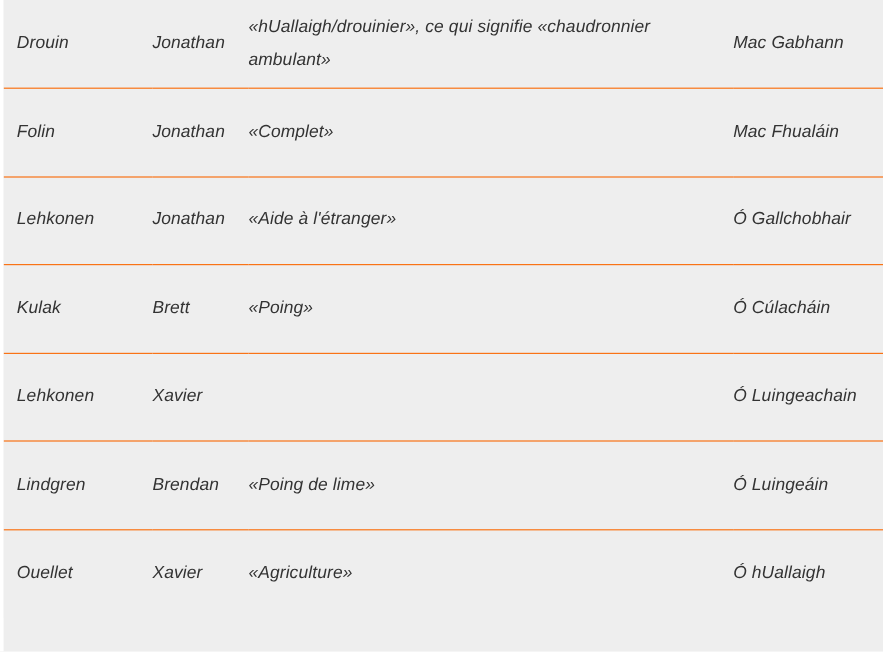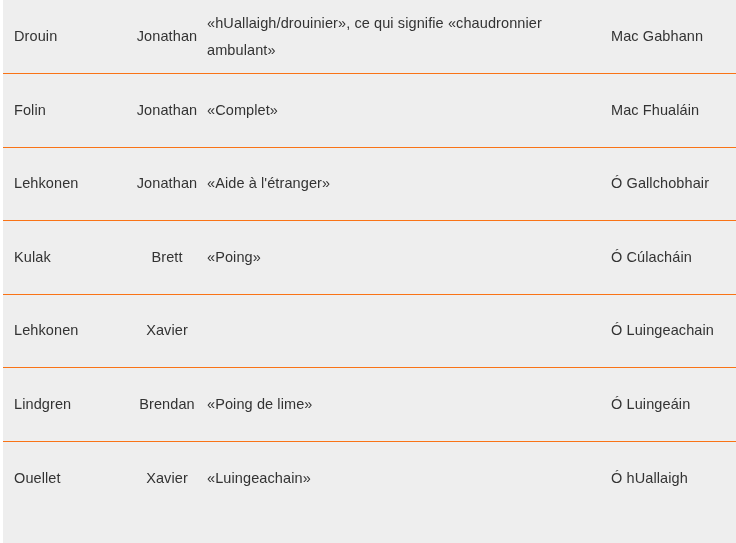--- a/index.html
+++ b/index.html
@@ -16,20 +16,21 @@
   }
 
   .table-viewport {
     position: relative;
     width: 736px;
     height: 543px;
     background: #eeeeee;
     box-sizing: border-box;
     border-left: 3px solid #ffffff;
     overflow: hidden;
+    font-style: italic;
   }
 
   .data-table {
     width: 723px;
     border-collapse: collapse;
     table-layout: fixed;
     background: #eeeeee;
   }
 
   .data-table tr {
@@ -44,21 +45,21 @@
     vertical-align: middle;
     padding: 0;
     color: #333333;
     font-size: 14.5px;
     line-height: 27px;
     letter-spacing: 0.1px;
     background: #eeeeee;
   }
 
   .col-surname   { width: 113px; padding-left: 11px !important; }
-  .col-firstname { width: 80px; text-align: center; }
+  .col-firstname { width: 80px; }
   .col-meaning   { width: 390px; padding-right: 14px !important; }
   .col-irish     { width: 129px; }
 
   .cell-inner {
     display: block;
   }
 </style>
 </head>
 <body>
 
@@ -150,21 +151,21 @@
           </td>
         </tr>
         <tr>
           <td class="col-surname">
             <span class="cell-inner">Ouellet</span>
           </td>
           <td class="col-firstname">
             <span class="cell-inner">Xavier</span>
           </td>
           <td class="col-meaning">
-            <span class="cell-inner">«Luingeachain»</span>
+            <span class="cell-inner">«Agriculture»</span>
           </td>
           <td class="col-irish">
             <span class="cell-inner">Ó hUallaigh</span>
           </td>
         </tr>
       </tbody>
   </table>
 </div>
 
 </body></html>

